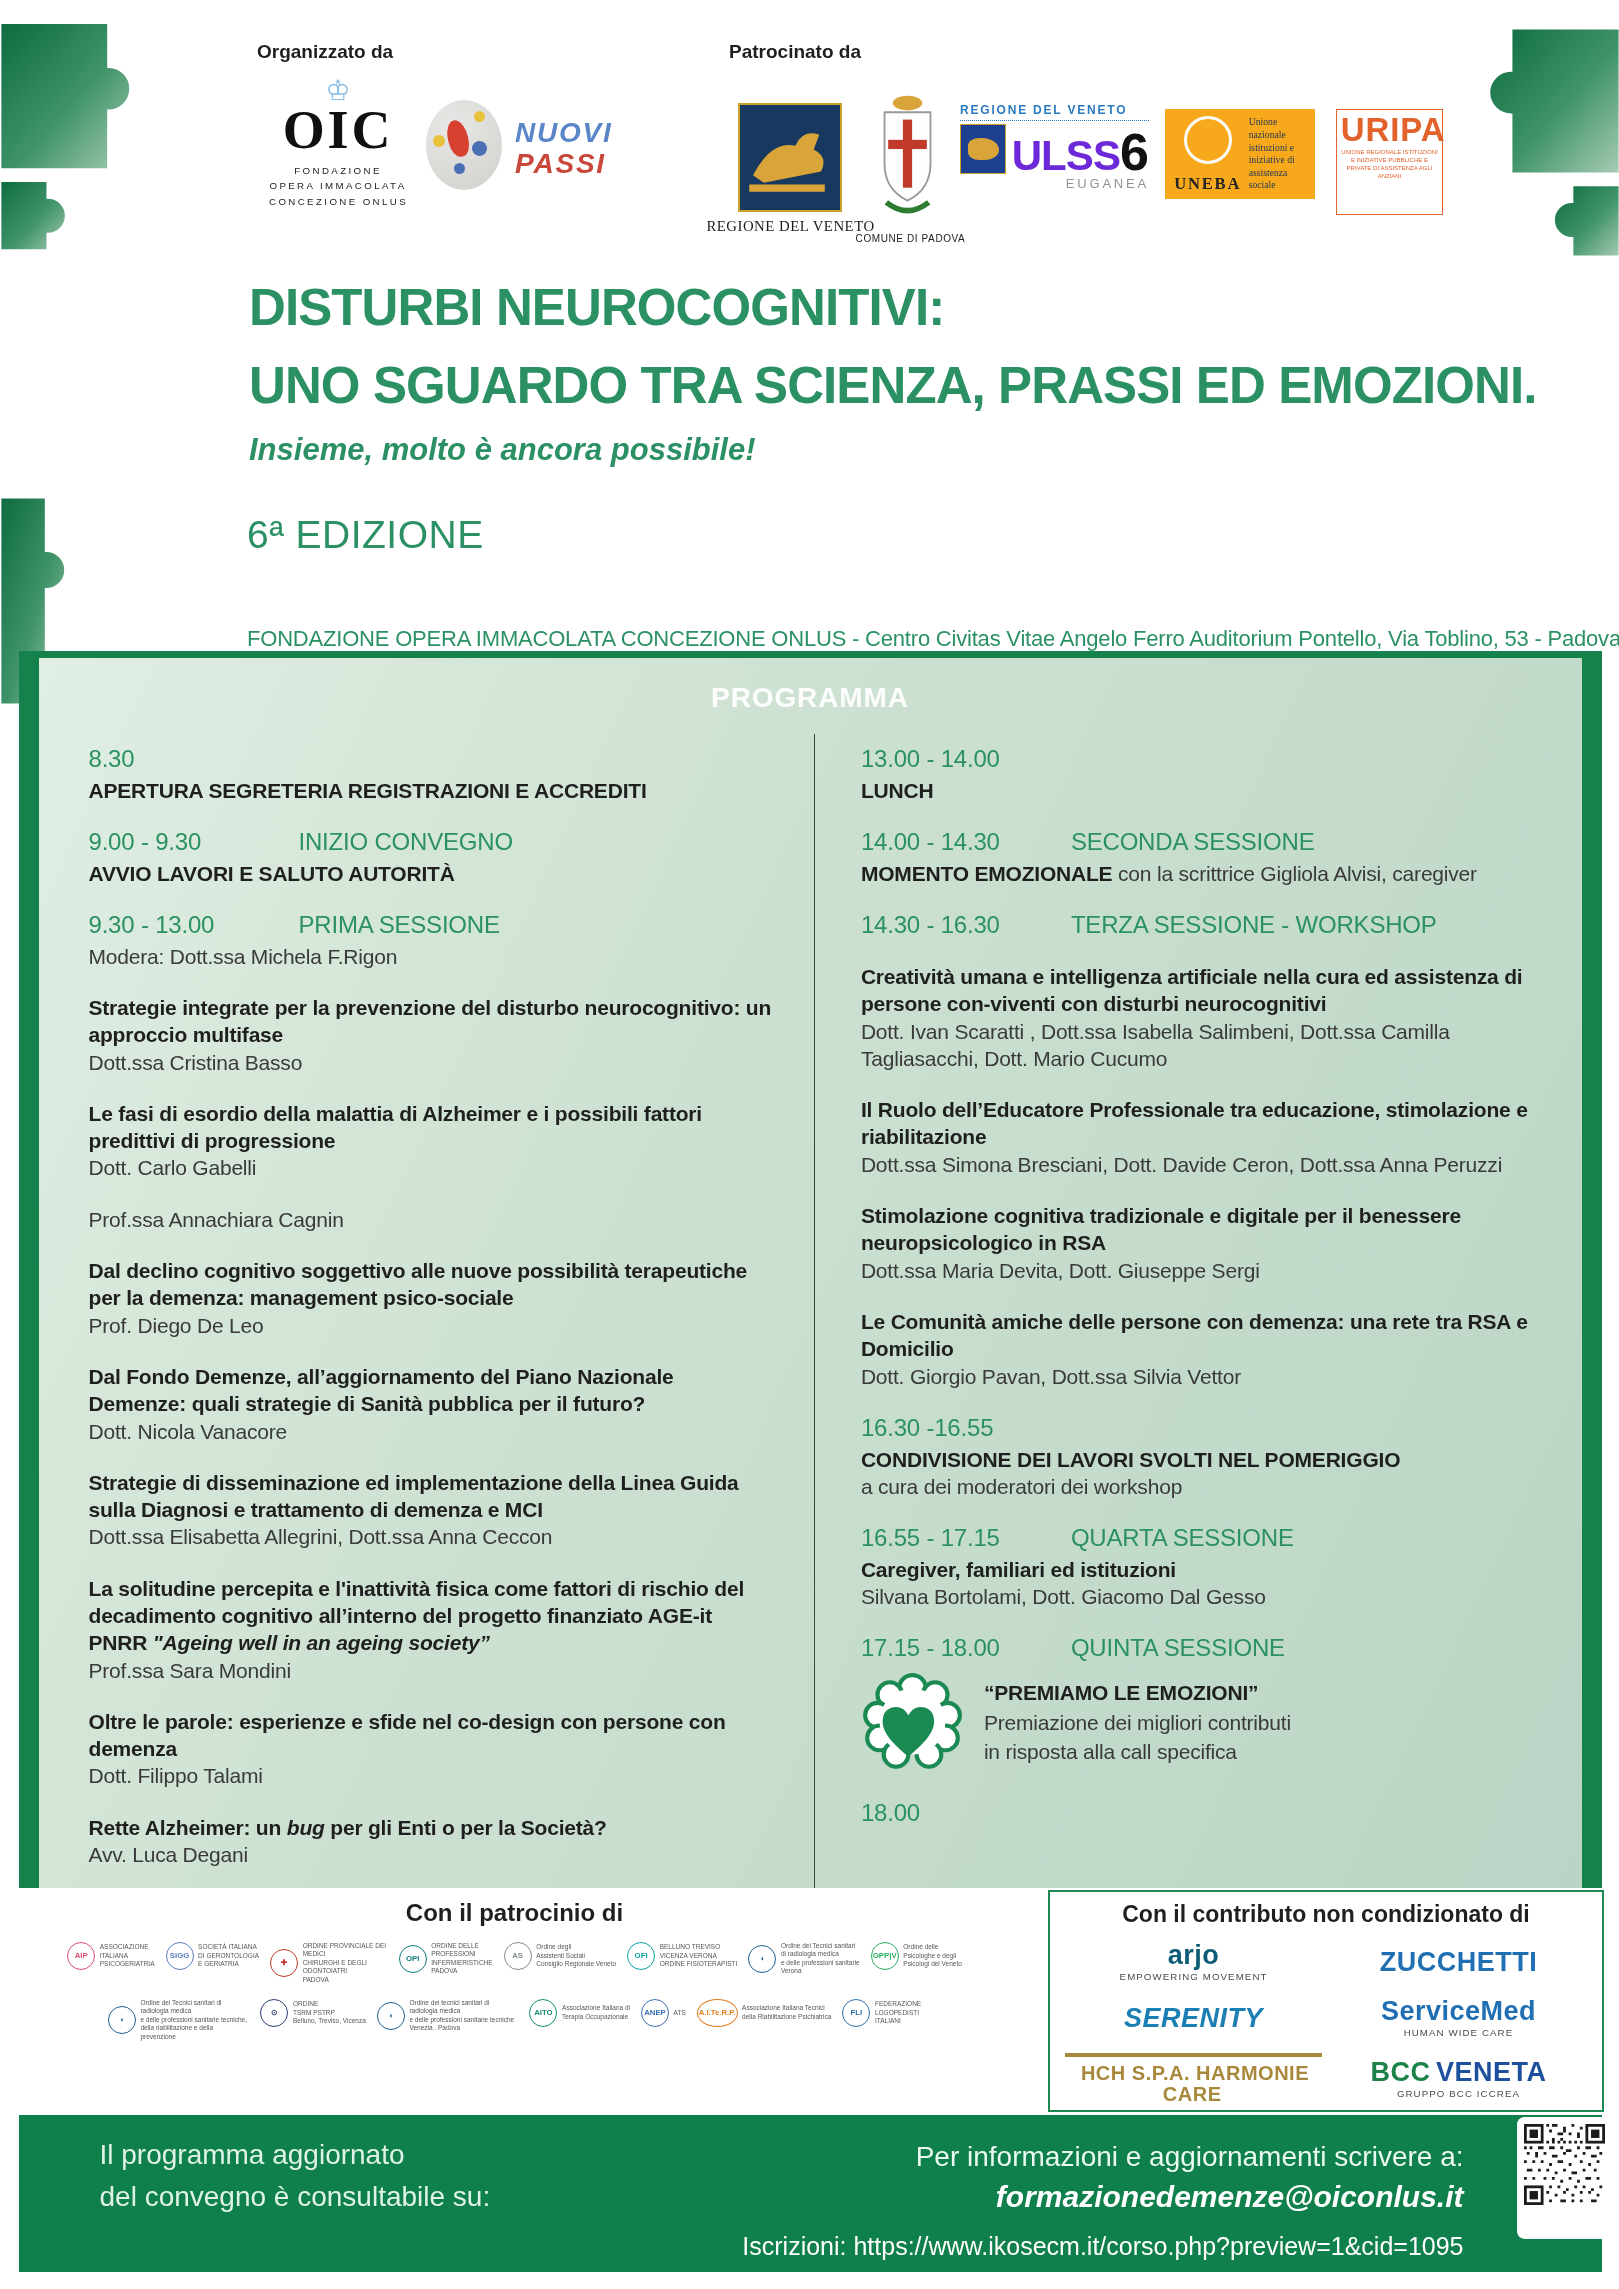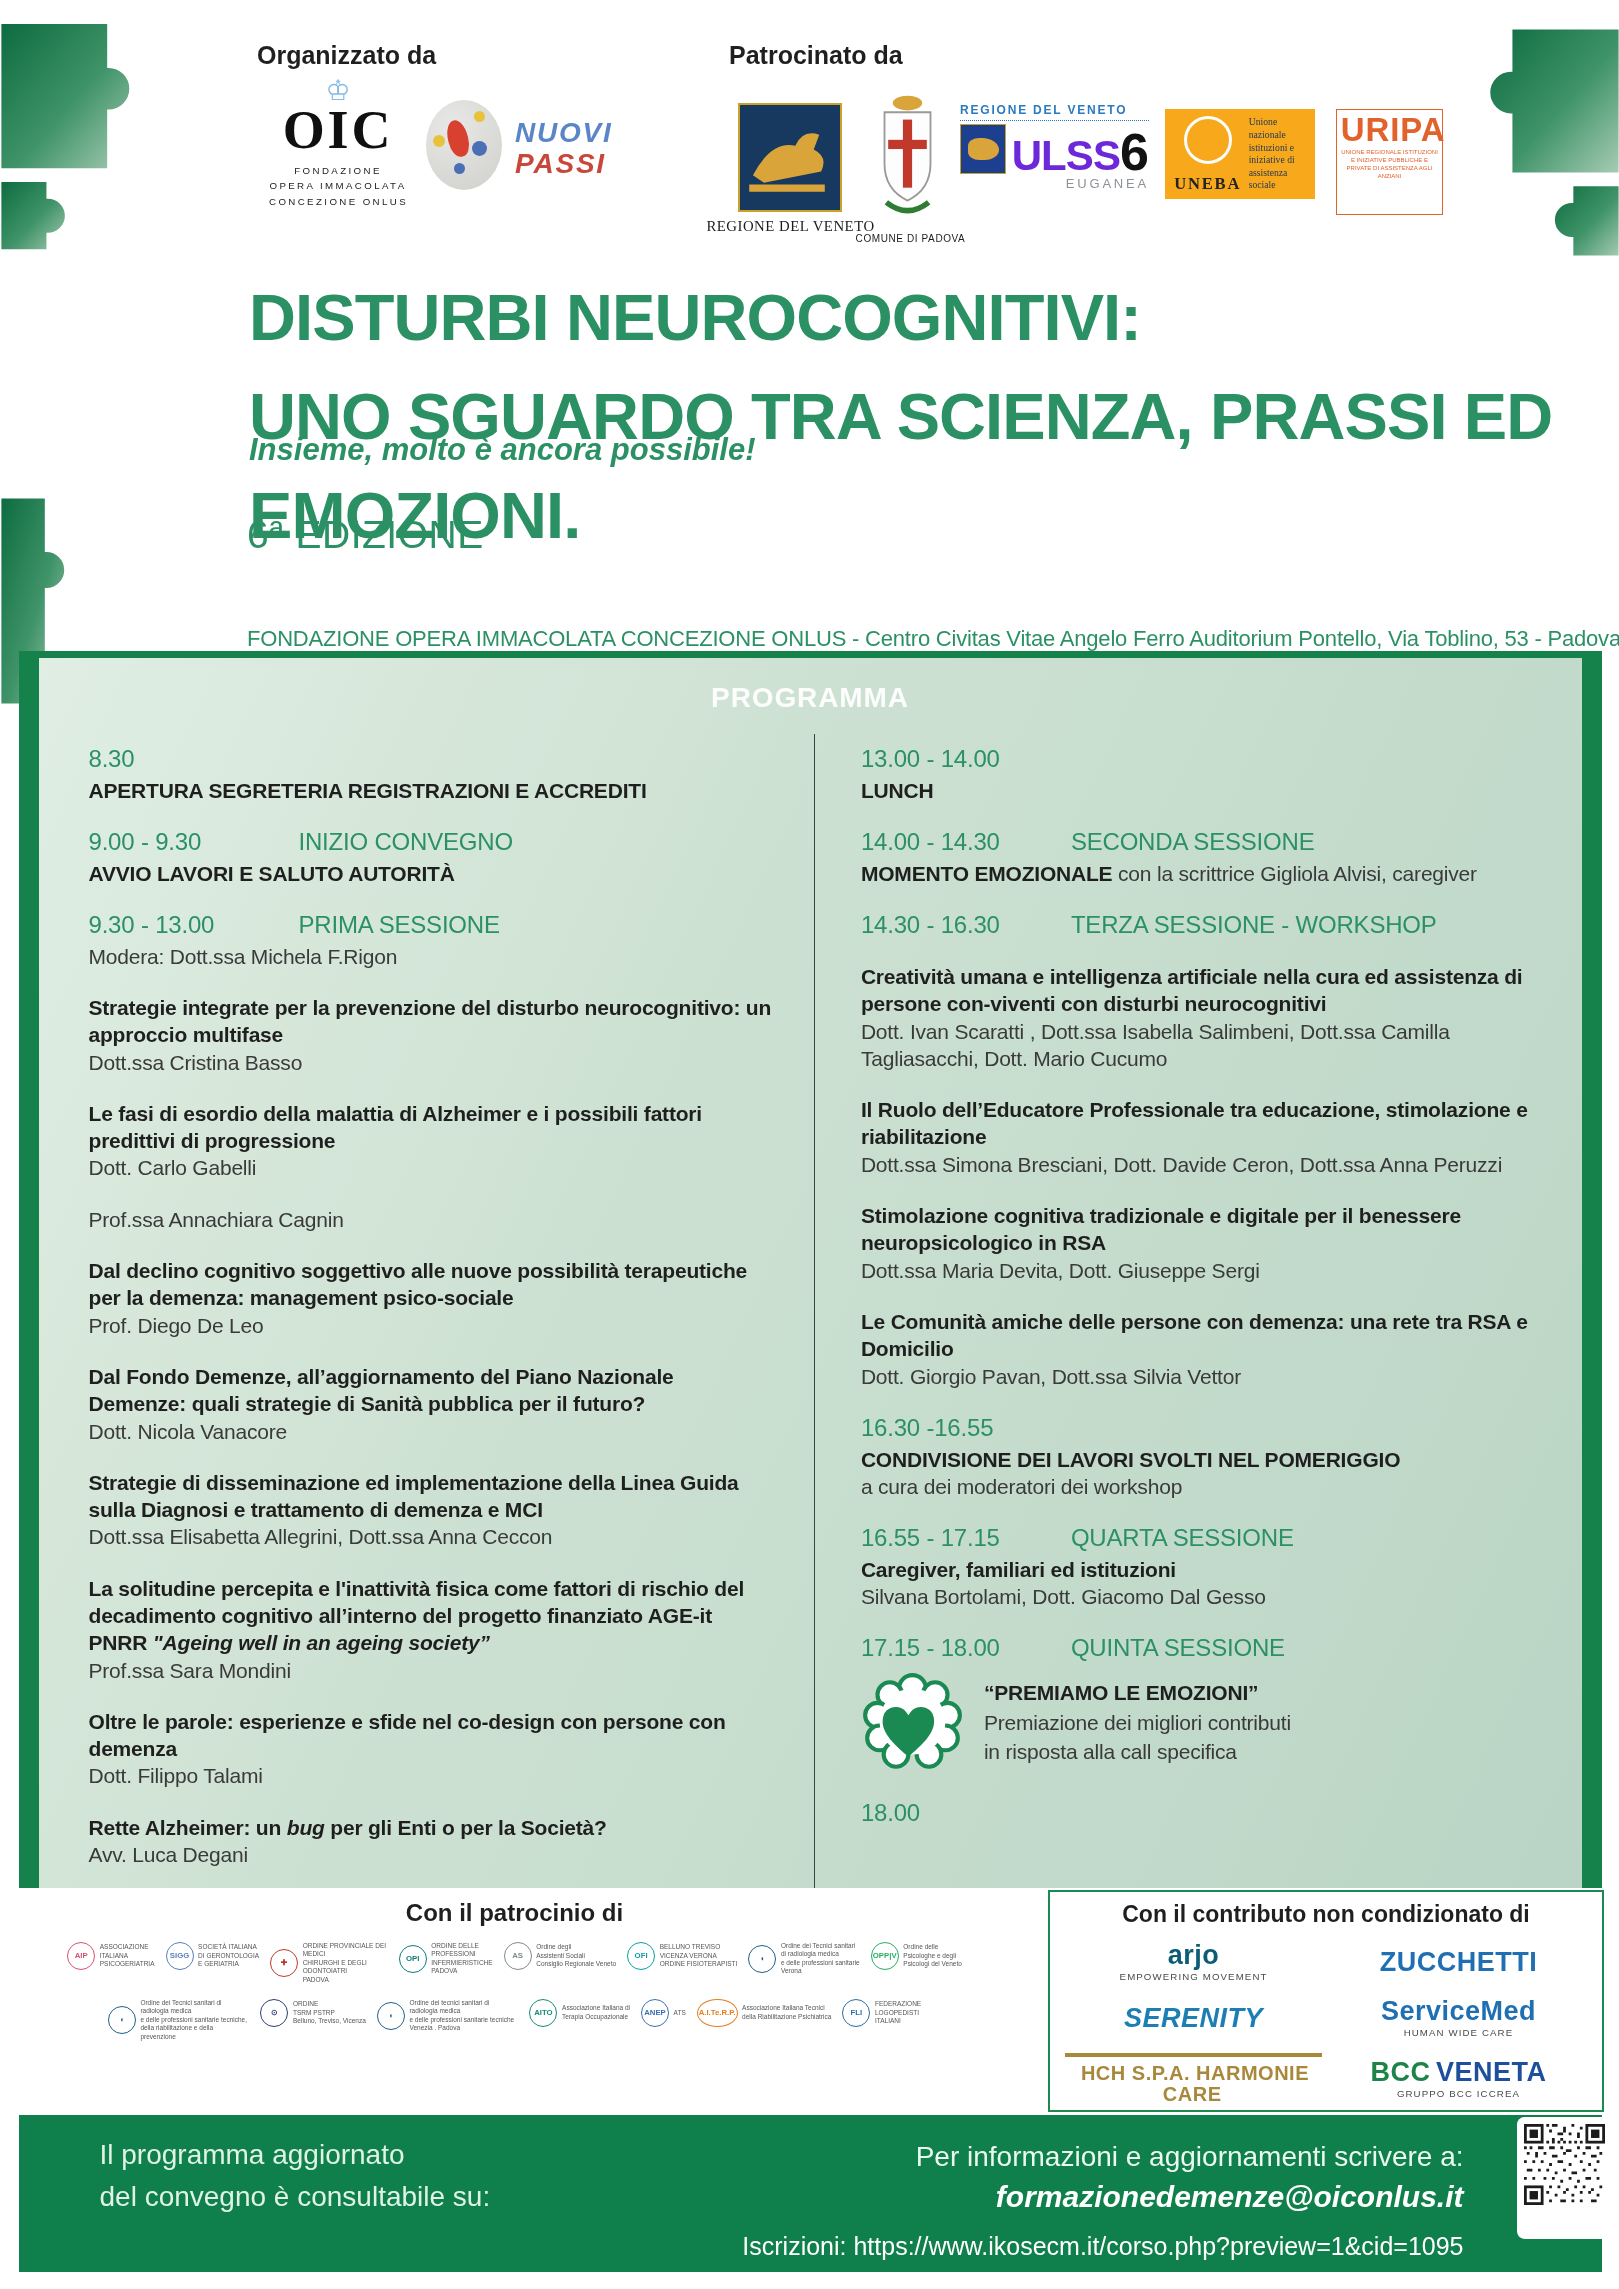--- a/index.html
+++ b/index.html
@@ -1,21 +1,21 @@
 <!DOCTYPE html>
 <html style="font-size:14.8px"><head>
 <meta charset="utf-8">
 <style>
   html,body{margin:0;padding:0;background:#fff;}
   .page{position:relative;width:1620px;height:2290px;background:#fff;overflow:hidden;
         font-family:"Liberation Sans",sans-serif;color:#222;}
   
   .pz{position:absolute;z-index:1;}
   
-  .hdr-label{position:absolute;font-size:25px;font-weight:700;color:#1f1f1f;z-index:3;}
+  .hdr-label{position:absolute;font-size:19px;font-weight:700;color:#1f1f1f;z-index:3;}
   .oic{position:absolute;left:269px;top:78px;width:138px;text-align:center;z-index:3;}
   .oic-crown{color:#85bbe6;font-size:28px;line-height:0.9;}
   .oic-acr{font-family:"Liberation Serif",serif;font-size:54px;font-weight:700;letter-spacing:2.8px;color:#101010;line-height:1;}
   .oic-lines{font-size:9.7px;letter-spacing:2.4px;color:#222;line-height:1.6;margin-top:5.5px;white-space:nowrap;}
   .np-egg{position:absolute;left:426px;top:100px;width:76px;height:90px;border-radius:50%;
           background:radial-gradient(circle at 35% 30%,#e8e8e6,#cfcfcc);z-index:3;}
   .np-spot{position:absolute;border-radius:50%;}
   .np-foot{position:absolute;left:22px;top:20px;width:20px;height:37px;border-radius:50% 50% 45% 45%;
            background:#d8402f;transform:rotate(-14deg);}
   .np-text{position:absolute;left:515px;top:118px;z-index:3;font-style:italic;font-weight:700;line-height:1.1;}
@@ -44,21 +44,21 @@
   .uneba-left{width:52%;display:flex;flex-direction:column;align-items:center;justify-content:space-between;}
   .uneba-ring{width:42px;height:42px;border:3.7px solid #fdfdfd;border-radius:50%;}
   .uneba-name{font-family:"Liberation Serif",serif;font-size:16.6px;font-weight:700;color:#242424;letter-spacing:1.8px;}
   .uneba-desc{font-family:"Liberation Serif",serif;font-size:9.7px;color:#273a56;line-height:1.3;}
   .uripa{position:absolute;left:1336px;top:109px;width:107px;height:106px;border:1.8px solid #e2622b;
          background:#fff;text-align:center;z-index:3;box-sizing:border-box;padding:1.8px 3.7px;}
   .uripa-name{color:#e2622b;font-size:33px;font-weight:700;letter-spacing:0.9px;line-height:1.1;}
   .uripa-desc{color:#e2622b;font-size:6px;line-height:1.35;text-transform:uppercase;}
   
   .title-wrap{position:absolute;left:249px;top:269px;z-index:3;color:#2b9164;font-weight:700;
-              font-size:65px;letter-spacing:-0.9px;line-height:1.52;}
+              font-size:51px;letter-spacing:-0.9px;line-height:1.52;}
   .tagline{position:absolute;left:249px;top:432px;z-index:3;color:#2b9164;font-weight:700;font-style:italic;
            font-size:31px;}
   .edition{position:absolute;left:247px;top:513px;z-index:3;color:#2b9164;font-size:39px;letter-spacing:0.5px;}
   .date{position:absolute;left:247px;top:567px;z-index:3;color:#2b9164;font-size:44px;font-weight:700;}
   .venue{position:absolute;left:247px;top:626px;z-index:3;color:#2b9164;font-size:22px;letter-spacing:-0.2px;white-space:nowrap;}
   
   .program{position:absolute;left:18.5px;top:651px;width:1583px;height:1237px;box-sizing:border-box;z-index:2;
            background:linear-gradient(115deg,#e0eee3 0%,#cde1d2 38%,#bad5c5 100%);
            border-left:20px solid #15814b;border-right:20px solid #15814b;border-top:7.4px solid #15814b;}
   .prog-head{text-align:center;color:#fdfdfd;font-size:28px;font-weight:700;letter-spacing:0.9px;margin-top:24px;}

